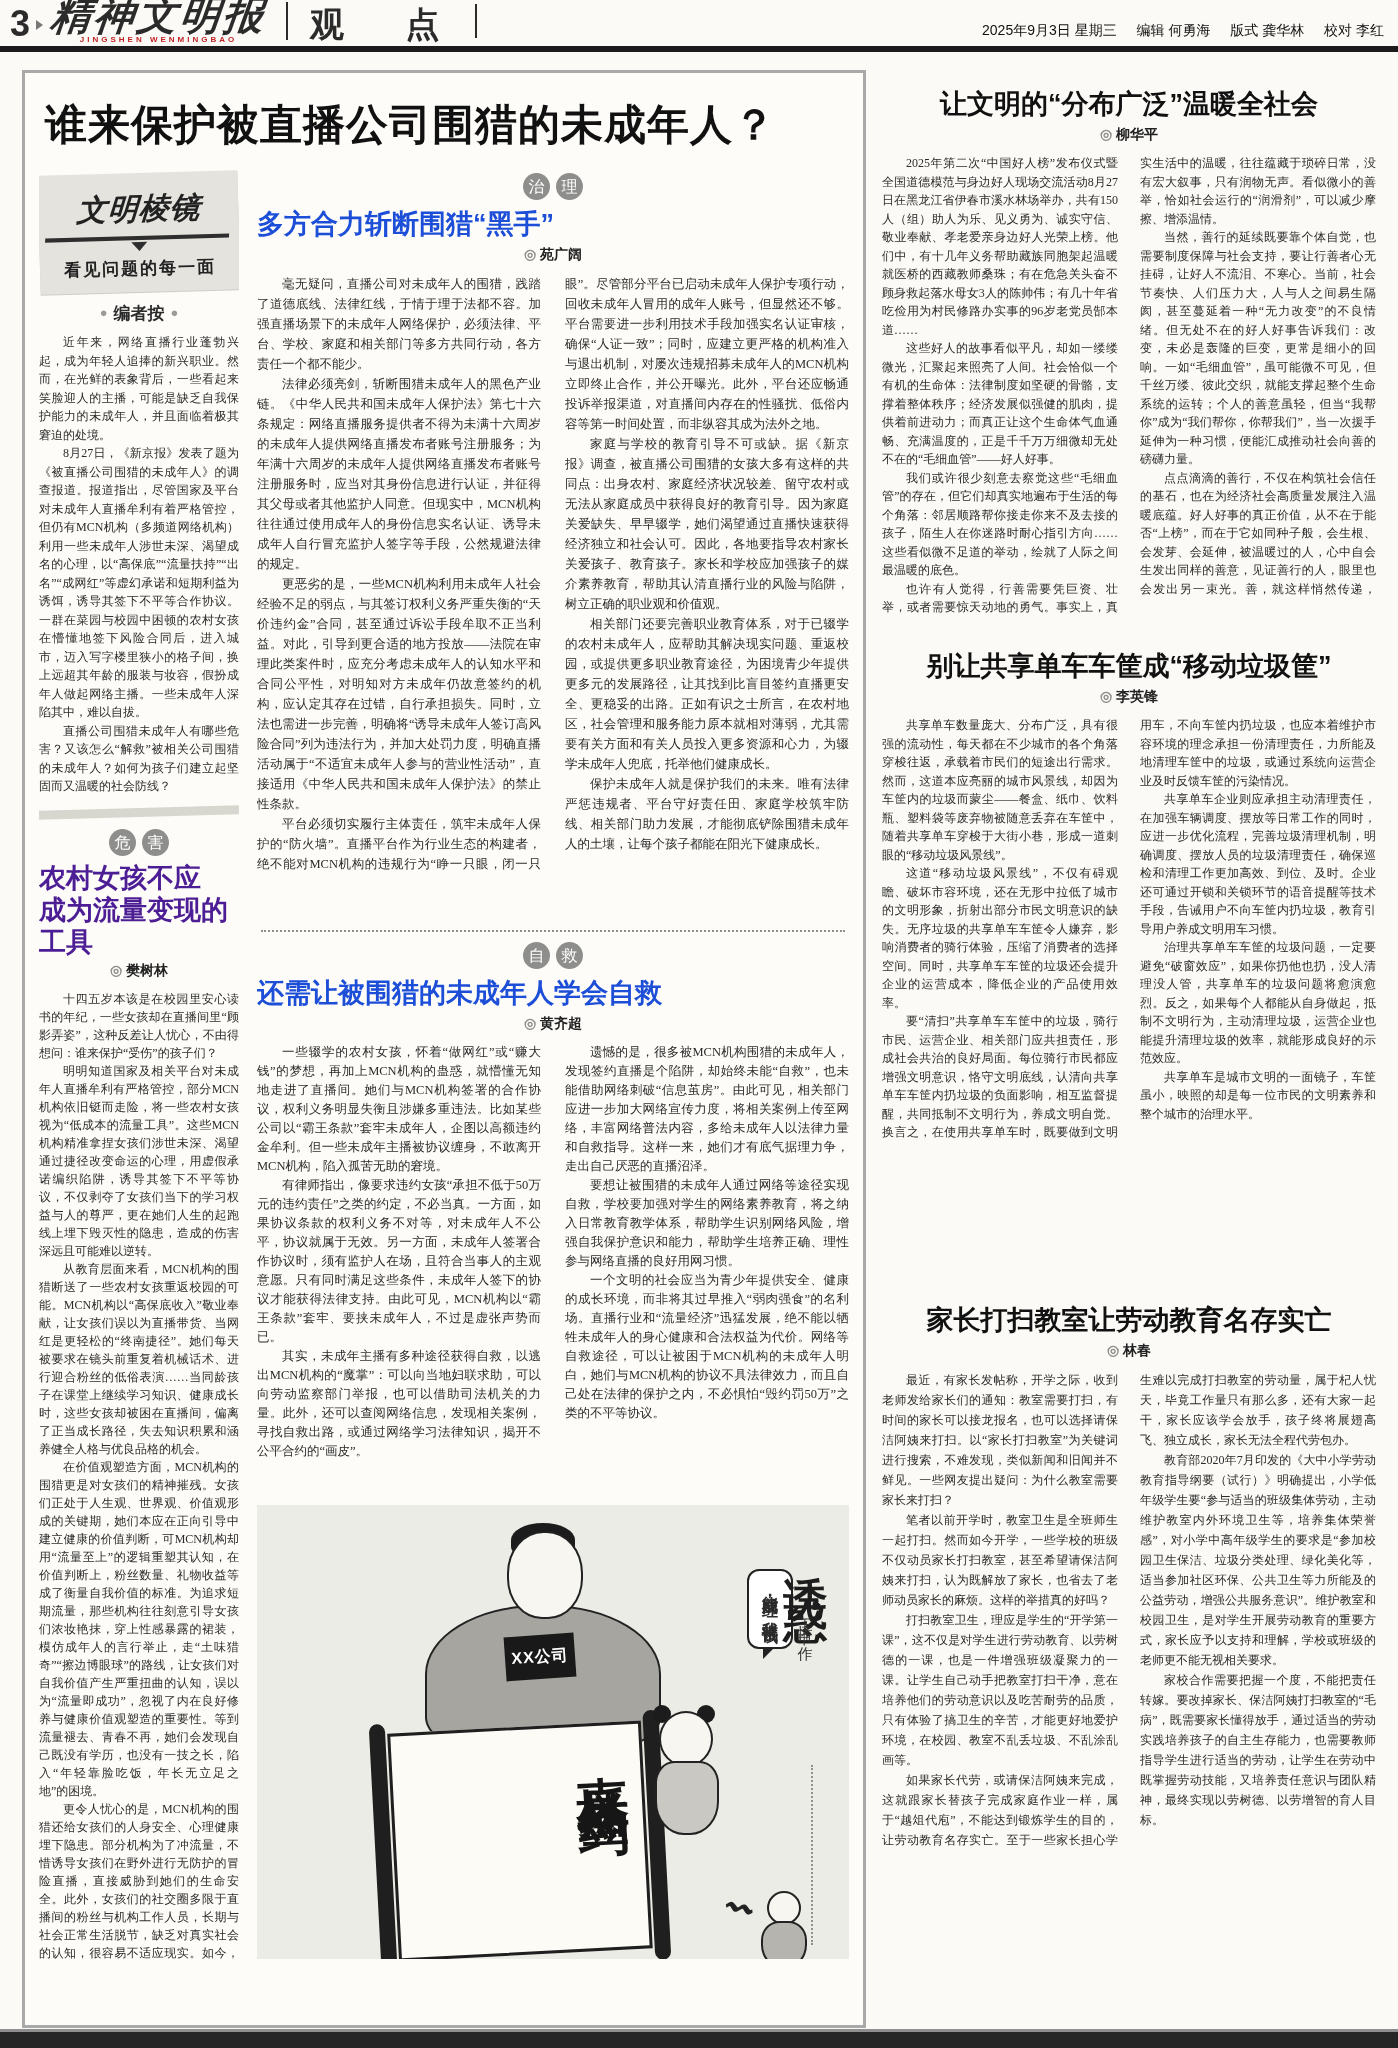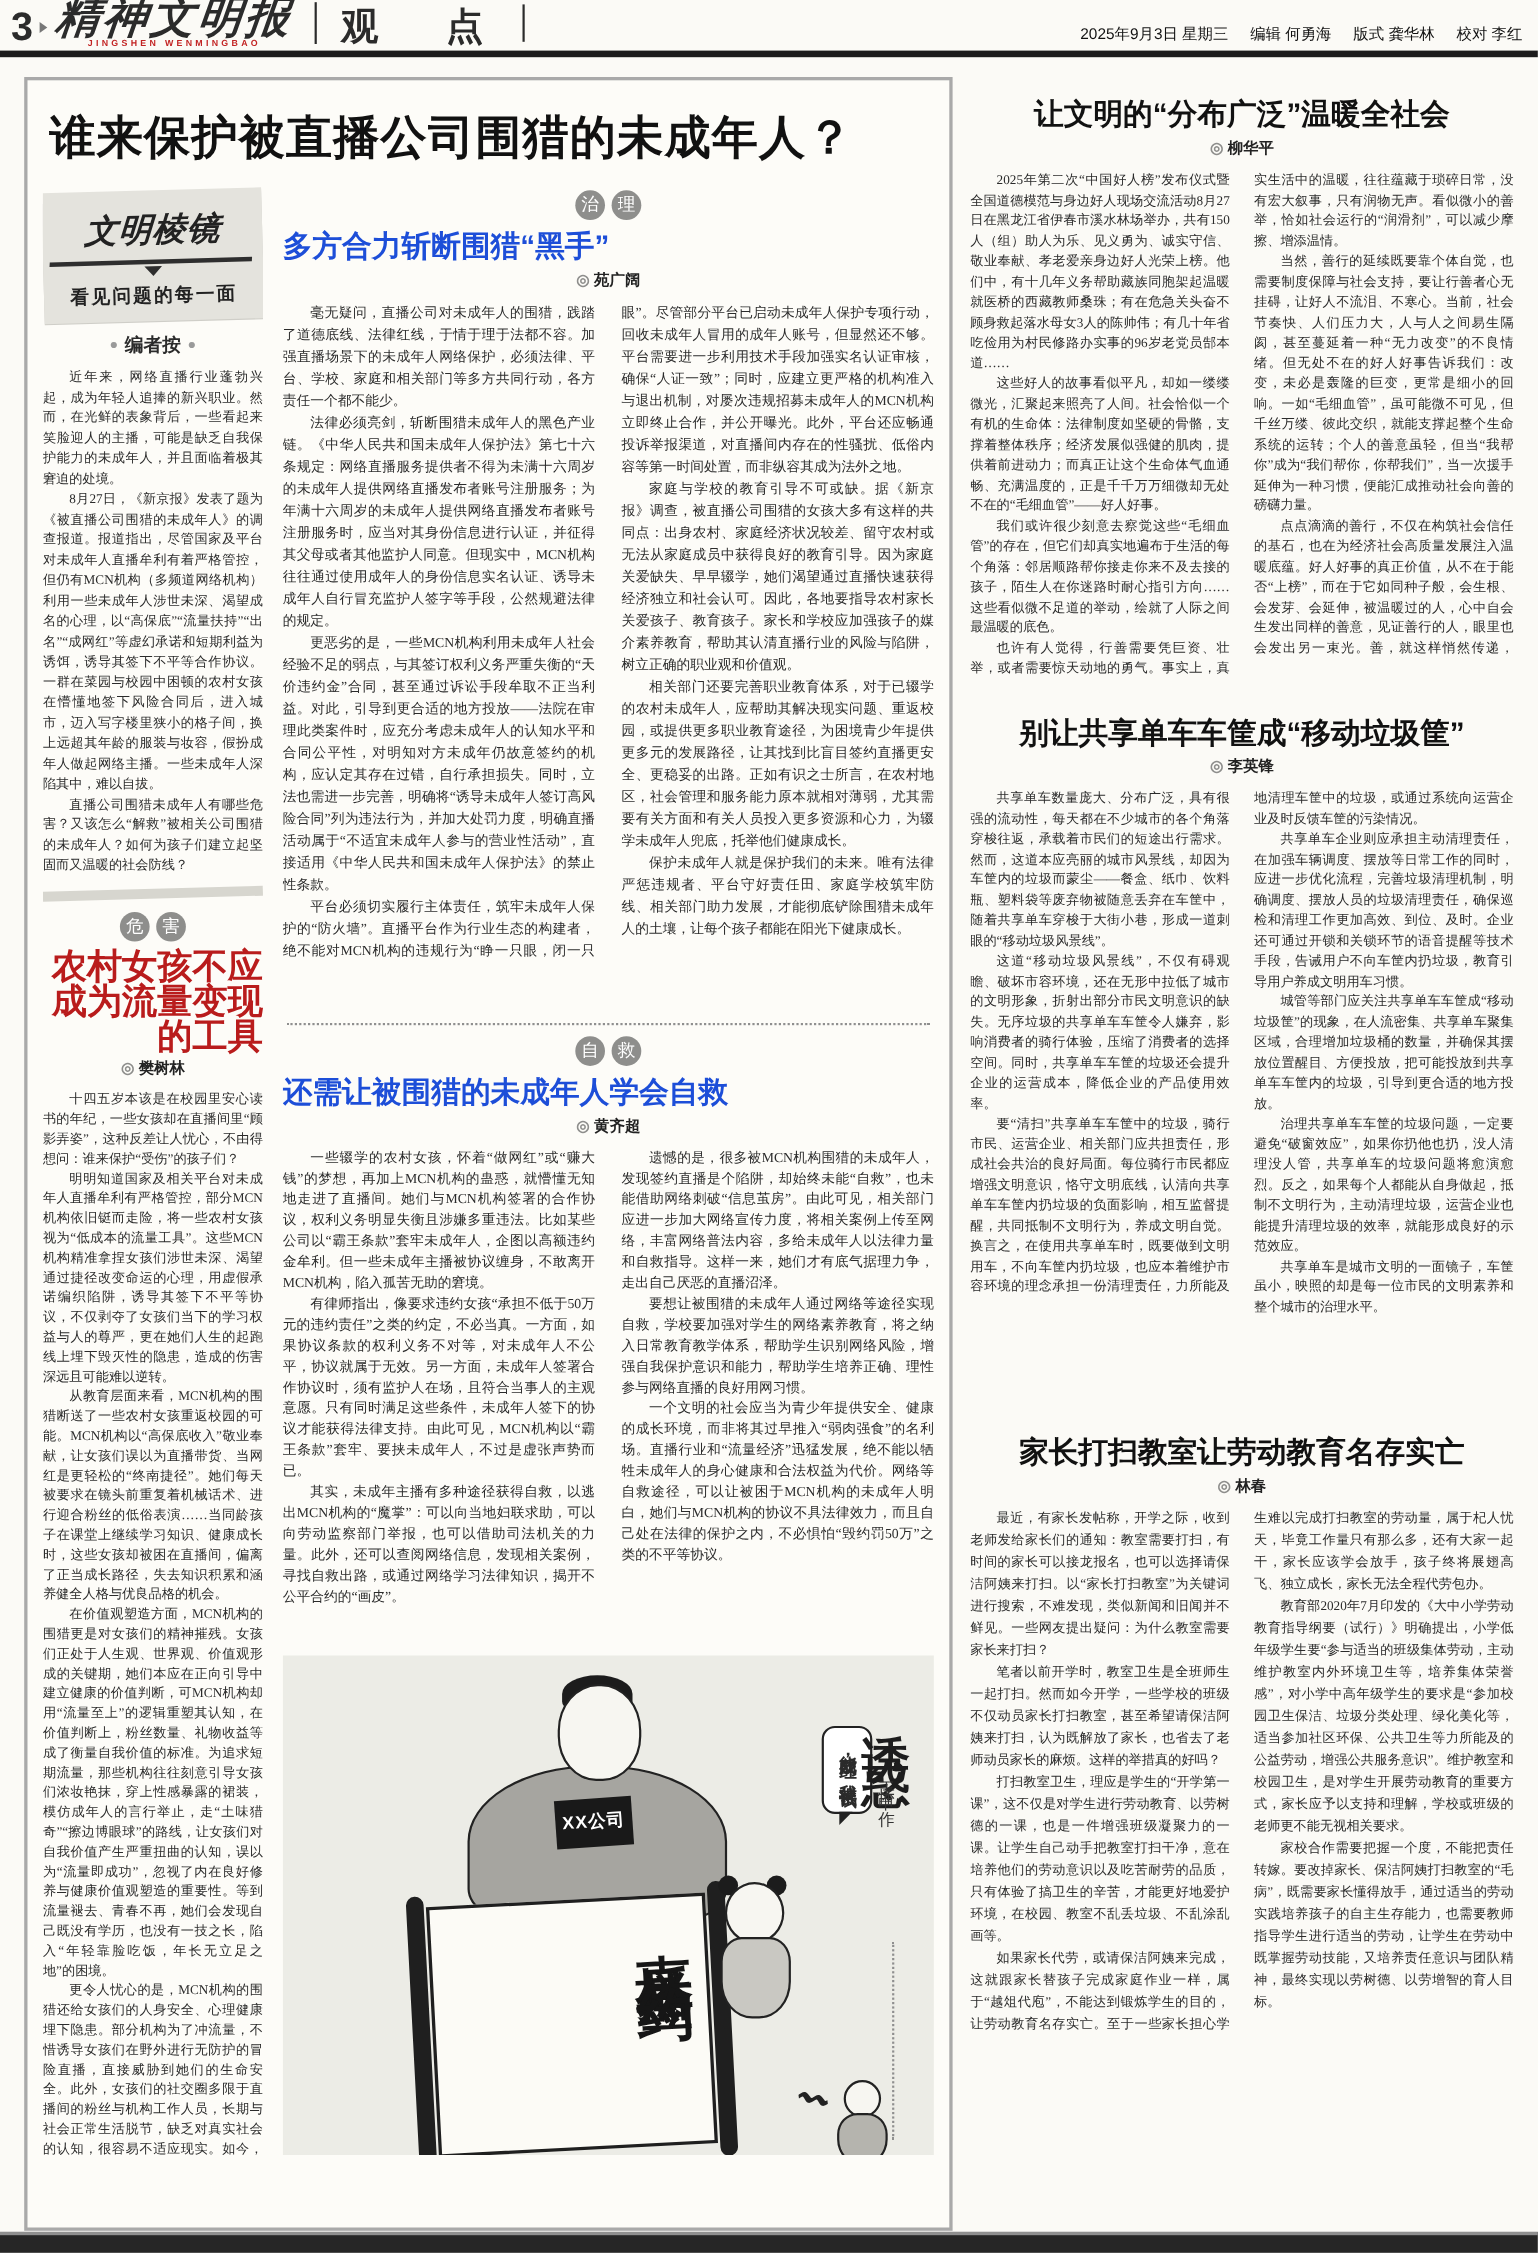--- a/index.html
+++ b/index.html
@@ -39,22 +39,22 @@
   .ed-label{text-align:center;font-family:"Liberation Sans",sans-serif;font-size:17px;font-weight:900;margin:10px 0 8px;}
   .ed-label .dot{color:#9a9a9a;font-size:13px;vertical-align:2px;}
   .ed-label .txt{margin:0 6px;}
   .ed-text p, .rail-body p, .colbody p{margin:0;text-indent:2em;text-align:justify;}
   .ed-text p{font-size:12px;line-height:18.5px;}
   .rail-divider{height:9px;background:#d7d6cf;transform:rotate(-1.6deg);margin:12px 0 12px;}
   
   .kicker{text-align:center;margin:4px 0 6px;}
   .kchar{display:inline-block;width:27px;height:27px;border-radius:50%;background:#8e8e8c;color:#fff;
          font-size:16px;line-height:27px;text-align:center;margin:0 3px;font-family:"Liberation Serif",serif;}
-  .harm-title{font-family:"Liberation Sans",sans-serif;font-size:32px;font-weight:900;text-align:right;
-              line-height:32px;color:#b91c1c;margin:2px 0 4px;}
+  .harm-title{font-family:"Liberation Sans",sans-serif;font-size:27px;font-weight:900;text-align:left;
+              line-height:32px;color:#4c1d95;margin:2px 0 4px;}
   .byline{text-align:center;font-family:"Liberation Sans",sans-serif;font-size:14px;font-weight:bold;
           color:#222;margin:4px 0 10px;}
   .byline .mark{color:#8e8e8c;margin-right:4px;}
   .rail-body p{font-size:12px;line-height:18px;}
   
   .c-title{font-family:"Liberation Sans",sans-serif;font-size:27px;font-weight:900;text-align:left;
            color:#1d4ed8;margin:0 0 2px;}
   .colbody{column-count:2;column-gap:24px;font-size:12.5px;line-height:20px;text-align:justify;}
   .gov-body{height:644px;overflow:hidden;}
   .dotted{border-top:2px dotted #8f8f8f;margin:12px 4px 10px;}
@@ -260,21 +260,20 @@
   <div class="r-art">
     <div class="r-title">别让共享单车车筐成“移动垃圾筐”</div>
     <div class="byline">
       <span class="mark">◎</span><span>李英锋</span>
     </div>
     <div class="r-body r2">
       <p>共享单车数量庞大、分布广泛，具有很强的流动性，每天都在不少城市的各个角落穿梭往返，承载着市民们的短途出行需求。然而，这道本应亮丽的城市风景线，却因为车筐内的垃圾而蒙尘——餐盒、纸巾、饮料瓶、塑料袋等废弃物被随意丢弃在车筐中，随着共享单车穿梭于大街小巷，形成一道刺眼的“移动垃圾风景线”。</p>
       <p>这道“移动垃圾风景线”，不仅有碍观瞻、破坏市容环境，还在无形中拉低了城市的文明形象，折射出部分市民文明意识的缺失。无序垃圾的共享单车车筐令人嫌弃，影响消费者的骑行体验，压缩了消费者的选择空间。同时，共享单车车筐的垃圾还会提升企业的运营成本，降低企业的产品使用效率。</p>
       <p>要“清扫”共享单车车筐中的垃圾，骑行市民、运营企业、相关部门应共担责任，形成社会共治的良好局面。每位骑行市民都应增强文明意识，恪守文明底线，认清向共享单车车筐内扔垃圾的负面影响，相互监督提醒，共同抵制不文明行为，养成文明自觉。换言之，在使用共享单车时，既要做到文明用车，不向车筐内扔垃圾，也应本着维护市容环境的理念承担一份清理责任，力所能及地清理车筐中的垃圾，或通过系统向运营企业及时反馈车筐的污染情况。</p>
       <p>共享单车企业则应承担主动清理责任，在加强车辆调度、摆放等日常工作的同时，应进一步优化流程，完善垃圾清理机制，明确调度、摆放人员的垃圾清理责任，确保巡检和清理工作更加高效、到位、及时。企业还可通过开锁和关锁环节的语音提醒等技术手段，告诫用户不向车筐内扔垃圾，教育引导用户养成文明用车习惯。</p>
-      <p>城管等部门应关注共享单车车筐成“移动垃圾筐”的现象，在人流密集、共享单车聚集区域，合理增加垃圾桶的数量，并确保其摆放位置醒目、方便投放，把可能投放到共享单车车筐内的垃圾，引导到更合适的地方投放。</p>
       <p>治理共享单车车筐的垃圾问题，一定要避免“破窗效应”，如果你扔他也扔，没人清理没人管，共享单车的垃圾问题将愈演愈烈。反之，如果每个人都能从自身做起，抵制不文明行为，主动清理垃圾，运营企业也能提升清理垃圾的效率，就能形成良好的示范效应。</p>
       <p>共享单车是城市文明的一面镜子，车筐虽小，映照的却是每一位市民的文明素养和整个城市的治理水平。</p>
     </div>
   </div>
 
   <div class="r-art">
     <div class="r-title">家长打扫教室让劳动教育名存实亡</div>
     <div class="byline">
       <span class="mark">◎</span><span>林春</span>
     </div>

